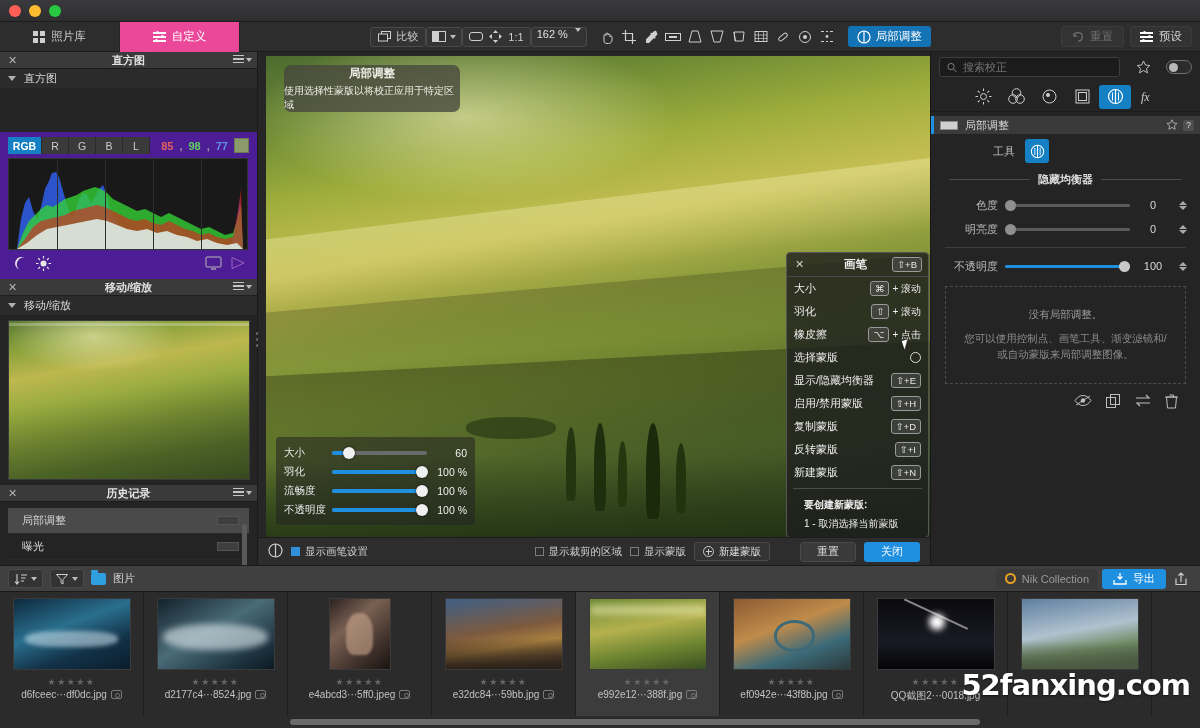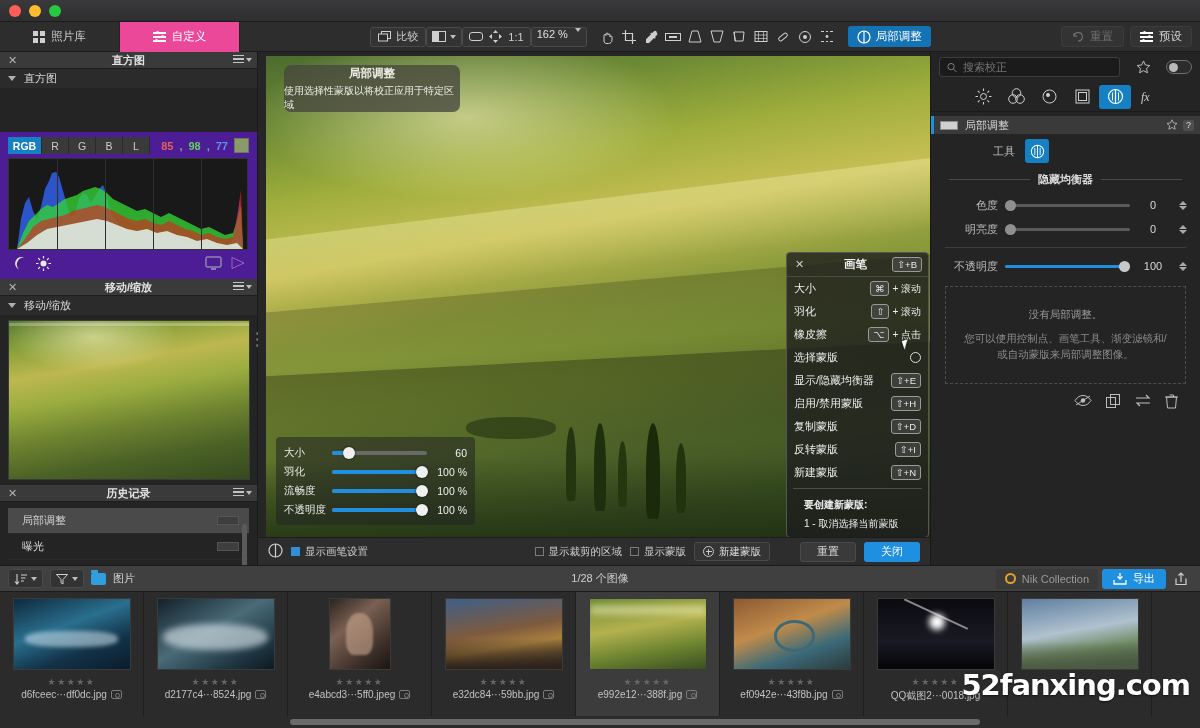--- a/index.html
+++ b/index.html
@@ -909,21 +909,20 @@
       <span class="caret"></span>
     </span>
     <span class="bb-btn">
       <svg width="12" height="12" viewBox="0 0 12 12">
           <path d="M0.5 1.5h11L7 6.5v4.5L5 9.8V6.5z" fill="none" stroke="#cfcfcf"></path>
         </svg>
       <span class="caret"></span>
     </span>
     <span class="folder-ico"></span>
     <span style="font-size:11px;color:#d4d4d4;">图片</span>
-    <span class="bb-count">1/28 个图像</span>
     <span class="bb-right">
       <span class="nik-btn">
         <span class="nik-dot"></span>
         <span>Nik Collection</span>
       </span>
       <span class="export-btn">
         <svg width="14" height="12" viewBox="0 0 14 12">
             <path d="M7 0v6M4.5 3.5L7 6l2.5-2.5" fill="none" stroke="#fff" stroke-width="1.3"></path>
             <path d="M1 7v4h12V7" fill="none" stroke="#fff" stroke-width="1.3"></path>
           </svg>

